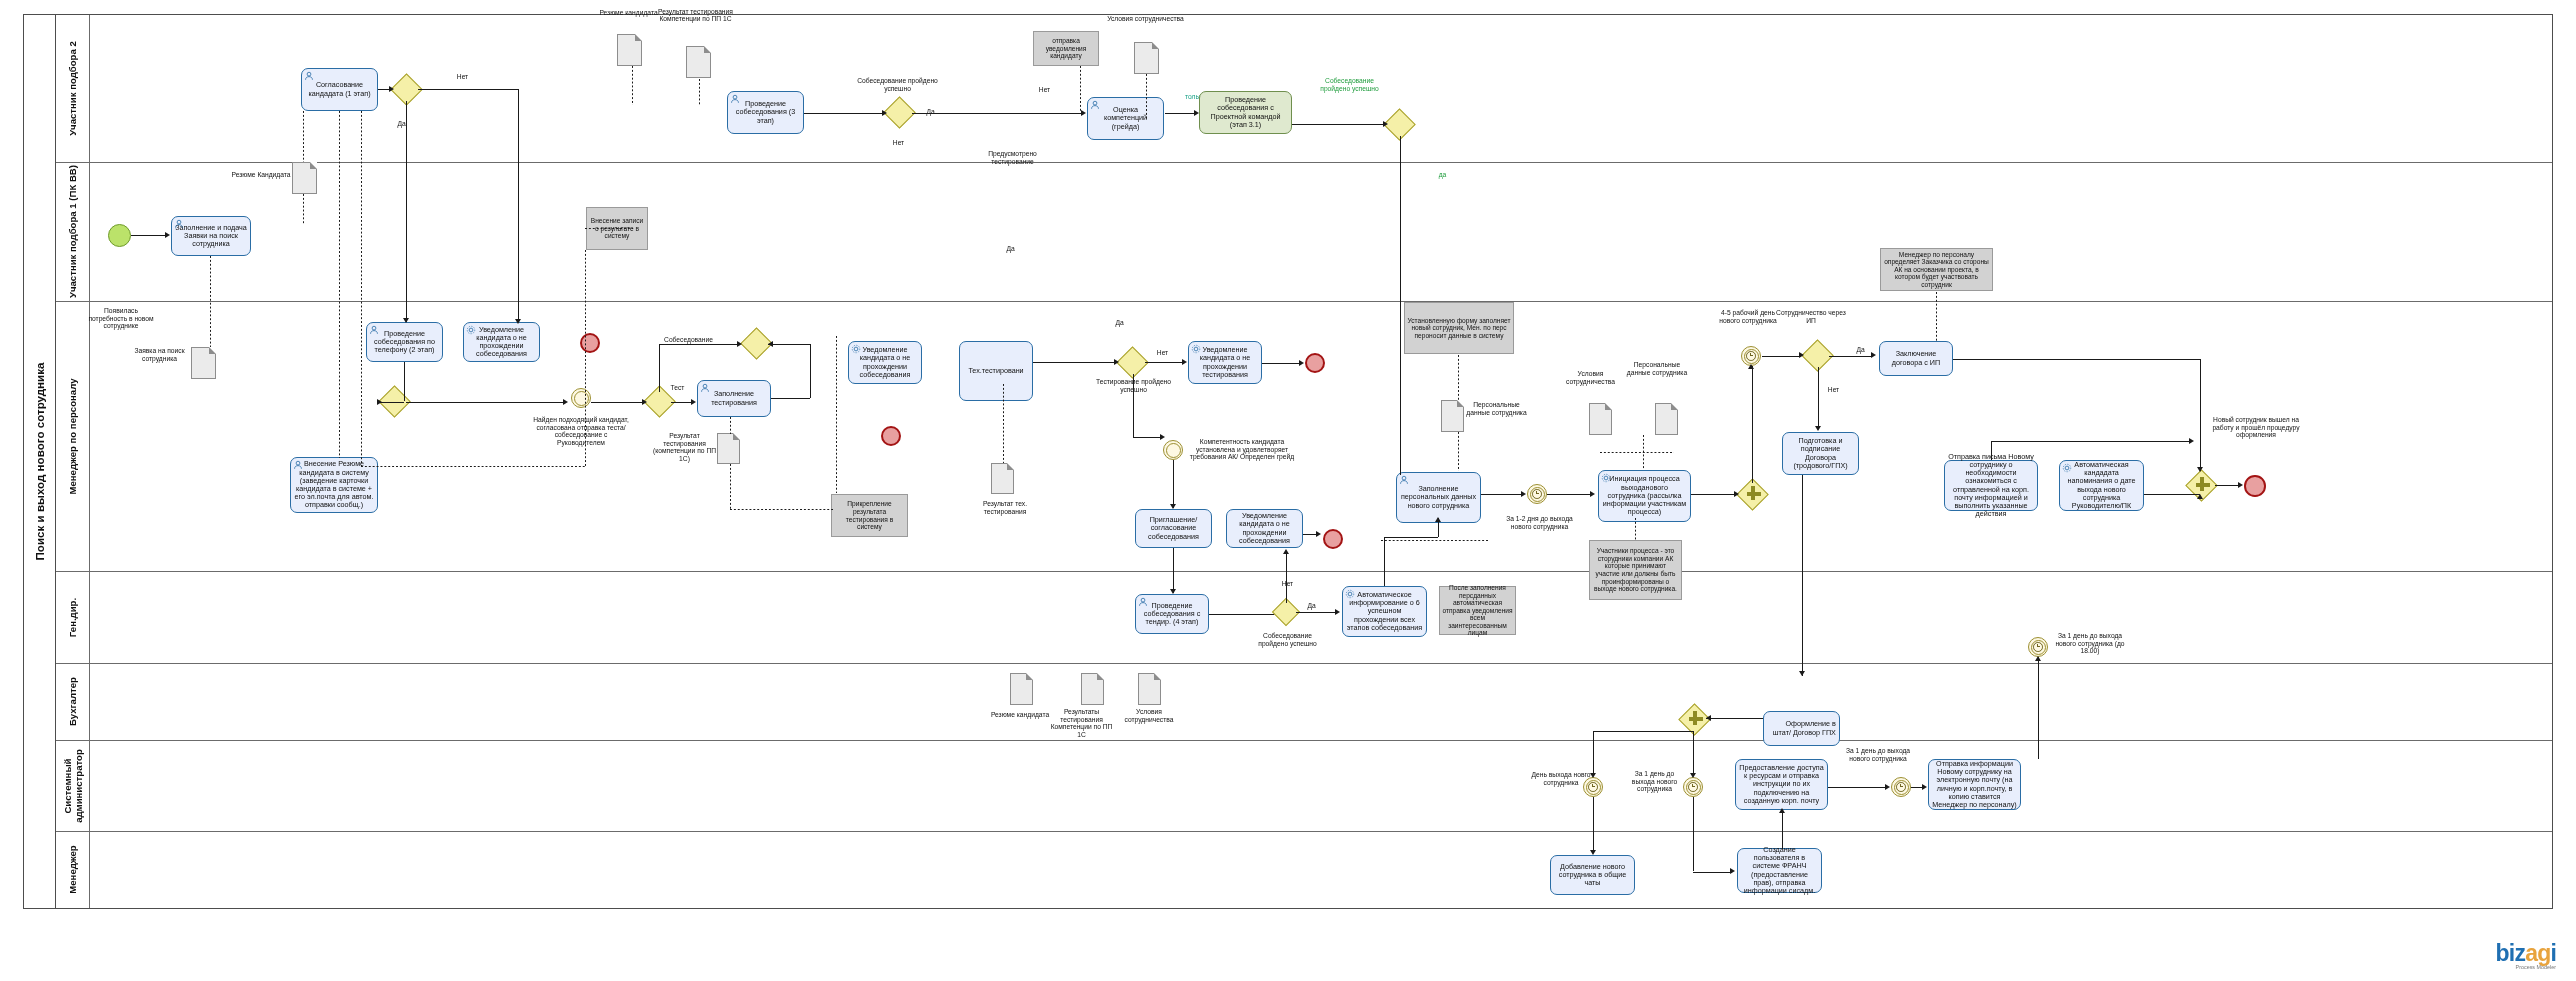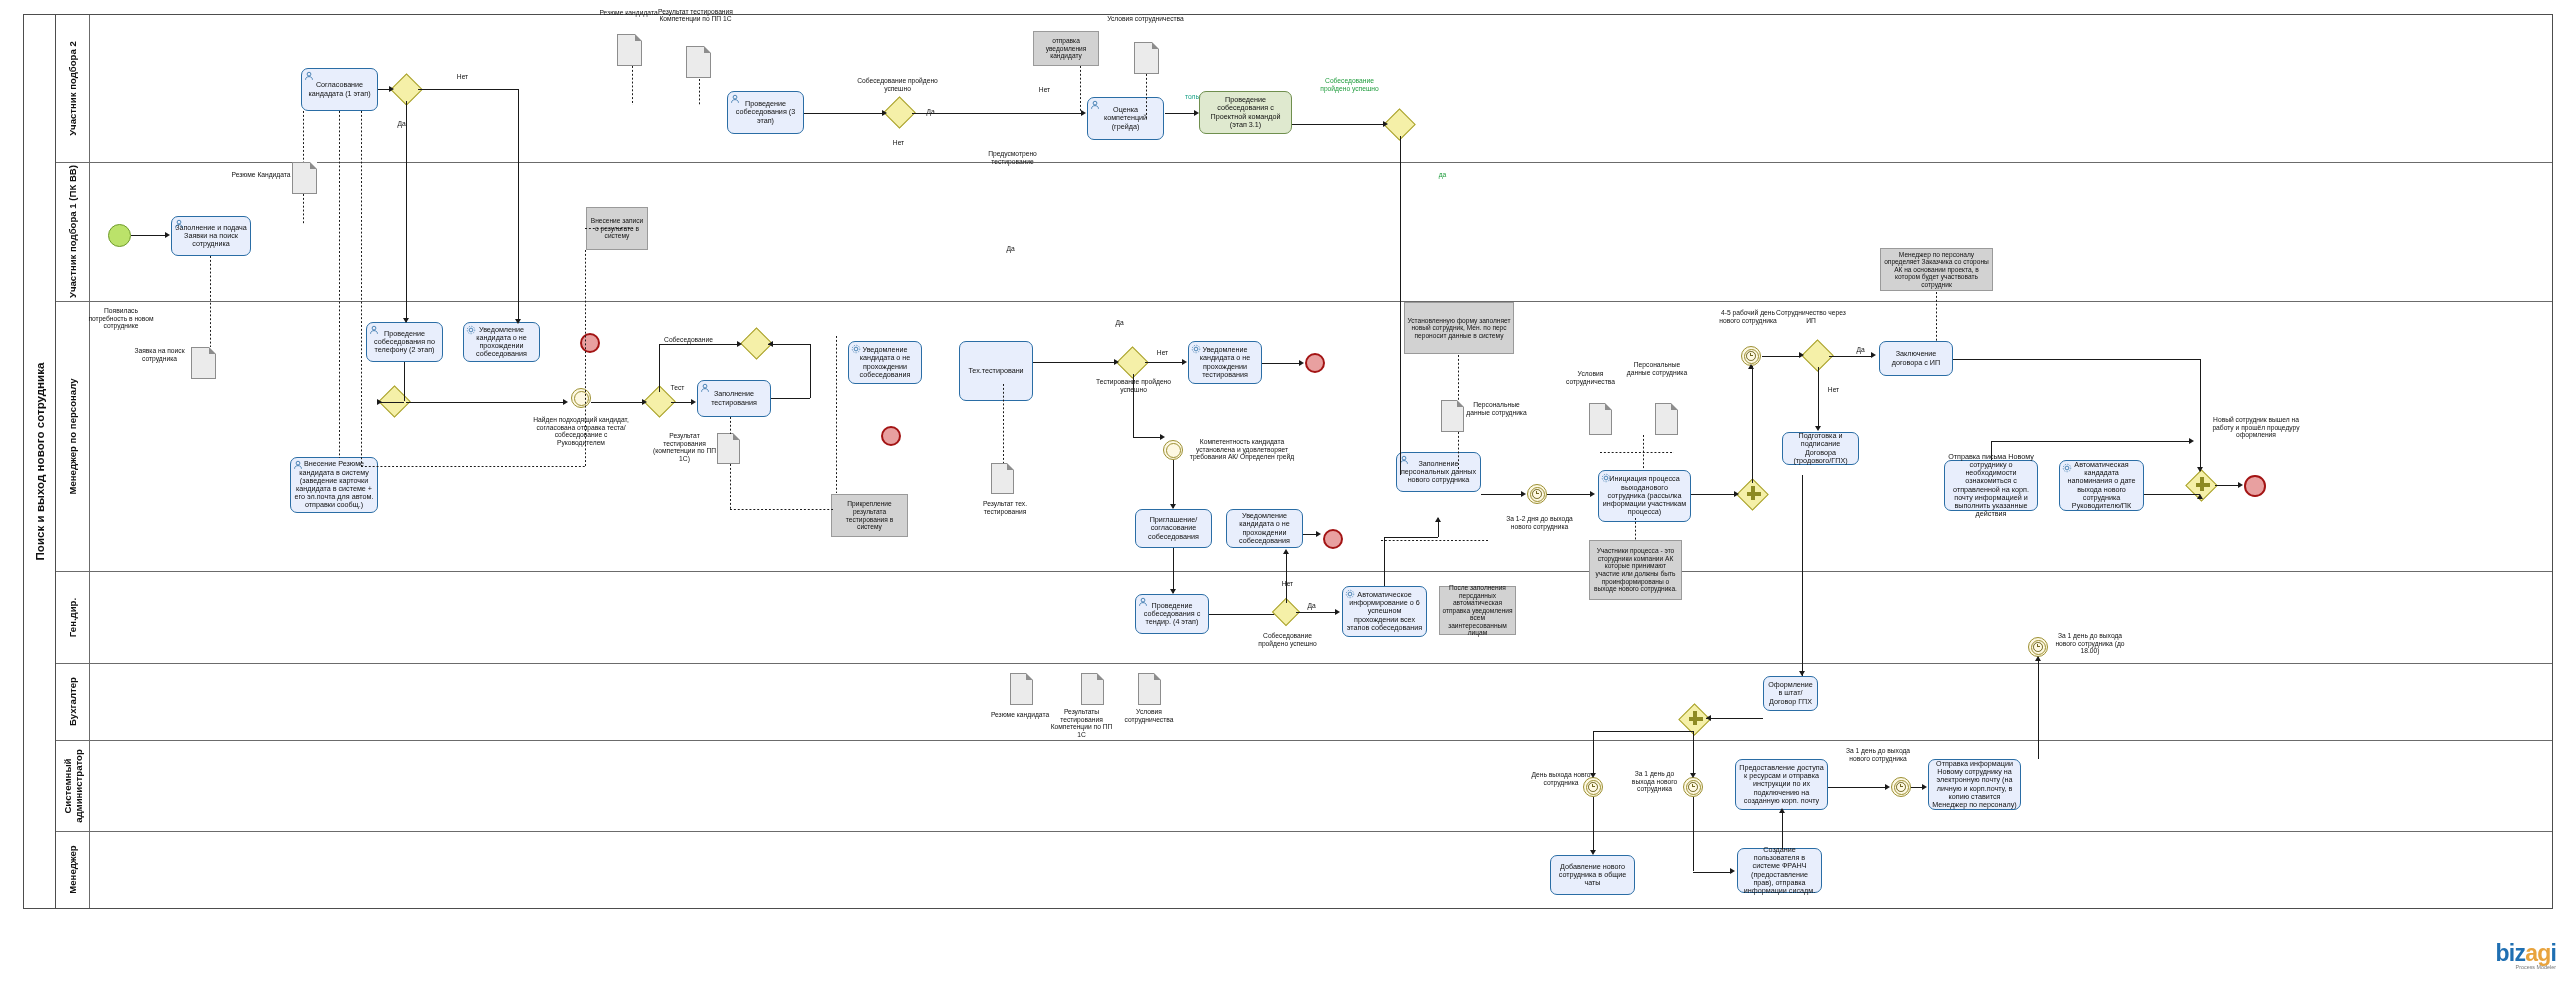--- a/index.html
+++ b/index.html
@@ -279,21 +279,21 @@
   <div class="note" style="left:831px;top:494px;width:77px;height:43px;">
     <span>Прикрепление результата тестирования в систему</span>
   </div>
 
   <div class="note" style="left:1404px;top:302px;width:110px;height:52px;">
     <span>Установленную форму заполняет новый сотрудник, Мен. по перс пероносит данные в систему</span>
   </div>
   <div class="doc" style="left:1441px;top:400px;width:23px;height:32px;"></div>
   <div class="lbl" style="left:1464px;top:401px;width:65px;">Персональные данные сотрудника</div>
 
-  <div class="task" style="left:1396px;top:452px;width:85px;height:40px;align-items:center;">
+  <div class="task" style="left:1396px;top:472px;width:85px;height:51px;align-items:center;">
     <svg class="tico" viewBox="0 0 16 16">
         <circle cx="8" cy="5" r="3" fill="none" stroke="#2a6da5" stroke-width="1.3"></circle>
         <path d="M2.5 14c0-3.3 2.5-5 5.5-5s5.5 1.7 5.5 5" fill="none" stroke="#2a6da5" stroke-width="1.3"></path>
       </svg>
     <span>Заполнение персональных данных нового сотрудника</span>
   </div>
   <div class="ev inter" style="left:1527px;top:484px;width:20px;height:20px;">
       <span class="clk"></span>
     </div>
   <div class="lbl" style="left:1504px;top:515px;width:71px;">За 1-2 дня до выхода нового сотрудника</div>
@@ -322,21 +322,21 @@
     </div>
   <div class="lbl" style="left:1711px;top:309px;width:74px;">4-5 рабочий день нового сотрудника</div>
   <div class="gw" style="left:1806px;top:344px;"></div>
   <div class="lbl" style="left:1775px;top:309px;width:72px;">Сотрудничество через ИП</div>
   <div class="lbl" style="left:1849px;top:346px;width:23px;">Да</div>
   <div class="lbl" style="left:1822px;top:386px;width:23px;">Нет</div>
 
   <div class="task" style="left:1879px;top:341px;width:74px;height:35px;">
     <span>Заключение договора с ИП</span>
   </div>
-  <div class="task" style="left:1782px;top:432px;width:77px;height:33px;">
+  <div class="task" style="left:1782px;top:432px;width:77px;height:43px;">
     <span>Подготовка и подписание Договора (тродового/ГПХ)</span>
   </div>
 
   <div class="task" style="left:1944px;top:460px;width:94px;height:51px;">
     <span>Отправка письма Новому сотруднику о необходимости ознакомиться с отправленной на корп. почту информацией и выполнить указанные действия</span>
   </div>
   <div class="task" style="left:2059px;top:460px;width:85px;height:51px;">
     <svg class="tico" viewBox="0 0 16 16">
         <circle cx="8" cy="8" r="3" fill="none" stroke="#2a6da5" stroke-width="1.3"></circle>
         <circle cx="8" cy="8" r="6" fill="none" stroke="#2a6da5" stroke-width="1.1" stroke-dasharray="2 2"></circle>
@@ -377,21 +377,21 @@
     </div>
   <div class="lbl" style="left:2053px;top:632px;width:74px;">За 1 день до выхода нового сотрудника (до 18.00)</div>
 
   <div class="doc" style="left:1010px;top:673px;width:23px;height:32px;"></div>
   <div class="lbl" style="left:987px;top:711px;width:66px;">Резюме кандидата</div>
   <div class="doc" style="left:1081px;top:673px;width:23px;height:32px;"></div>
   <div class="lbl" style="left:1047px;top:708px;width:69px;">Результаты тестирования Компетенции по ПП 1С</div>
   <div class="doc" style="left:1138px;top:673px;width:23px;height:32px;"></div>
   <div class="lbl" style="left:1112px;top:708px;width:74px;">Условия сотрудничества</div>
 
-  <div class="task" style="left:1763px;top:676px;width:55px;height:35px;">
+  <div class="task" style="left:1763px;top:711px;width:77px;height:35px;text-align:right;">
     <span>Оформление в штат/ Договор ГПХ</span>
   </div>
   <div class="gw" style="left:1683px;top:708px;">
     <div class="gw plus" style="left:-1.5px;top:-1.5px;width:23px;height:23px;background:transparent;border:none;"></div>
   </div>
 
   <div class="ev inter" style="left:1583px;top:777px;width:20px;height:20px;">
       <span class="clk"></span>
     </div>
   <div class="lbl" style="left:1530px;top:771px;width:62px;">День выхода новго сотрудника</div>

